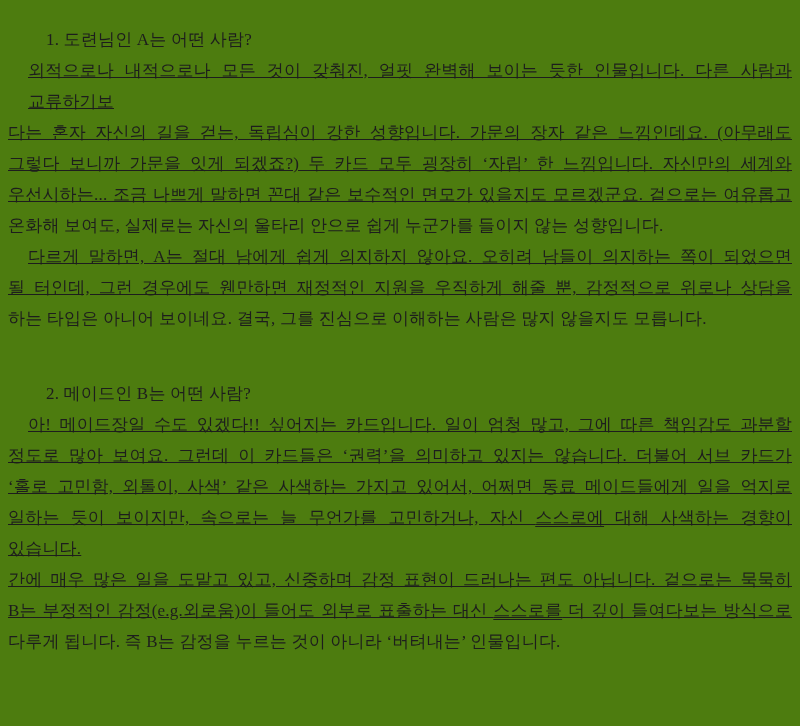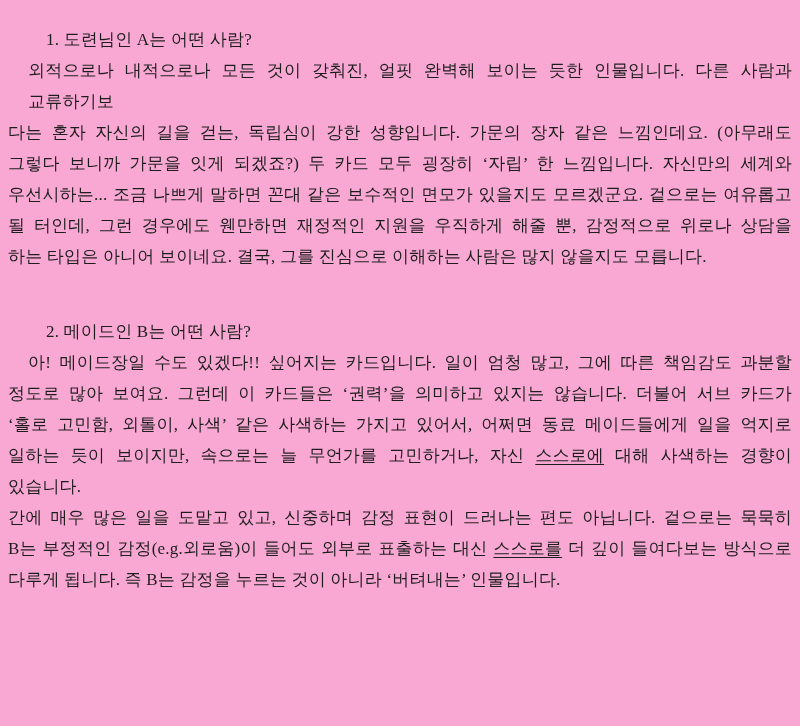--- a/index.html
+++ b/index.html
@@ -4,40 +4,41 @@
 <style>
   html, body {
     margin: 0;
     padding: 0;
     background: #ffffff;
   }
   .page {
     position: relative;
     width: 800px;
     height: 726px;
-    background: #f9a8d4;
+    background: #4d7c0f;
     overflow: hidden;
     box-sizing: border-box;
     padding: 24px 8px 0 8px;
     font-family: "Liberation Serif", "DejaVu Serif", serif;
     font-size: 17px;
     line-height: 31px;
     color: #1d1d1d;
     letter-spacing: 0.2px;
   }
   .section { margin: 0; }
   .section + .section { margin-top: 44px; }
   .line {
     text-align: left;
     white-space: normal;
     word-break: keep-all;
   }
   .line.j {
     text-align: justify;
     text-align-last: justify;
+    text-decoration: underline;
   }
   .line.last {
     text-align: justify;
     text-align-last: left;
   }
   .heading {
     padding-left: 38px;
   }
   .ind1 {
     padding-left: 20px;
@@ -52,21 +53,23 @@
 
 <div class="page">
 
   <div class="section">
     <div class="line heading">1. 도련님인 A는 어떤 사람?</div>
 
     <div class="line j ind1"><span>외적으로나 내적으로나 모든 것이 갖춰진, 얼핏 완벽해 보이는 듯한 인물입니다. 다른 사람과 교류하기보</span><span class="u"></span><span></span></div>
     <div class="line j"><span>다는 혼자 자신의 길을 걷는, 독립심이 강한 성향입니다. 가문의 장자 같은 느낌인데요. (아무래도</span><span class="u"></span><span></span></div>
     <div class="line j"><span>그렇다 보니까 가문을 잇게 되겠죠?) 두 카드 모두 굉장히 ‘자립’ 한 느낌입니다. 자신만의 세계와</span><span class="u"></span><span></span></div>
     <div class="line j"><span>우선시하는... 조금 나쁘게 말하면 꼰대 같은 보수적인 면모가 있을지도 모르겠군요. 겉으로는 여유롭고</span><span class="u"></span><span></span></div>
+    <div class="line last"><span>온화해 보여도, 실제로는 자신의 울타리 안으로 쉽게 누군가를 들이지 않는 성향입니다.</span><span class="u"></span><span></span></div>
 
+    <div class="line j ind1"><span>다르게 말하면, A는 절대 남에게 쉽게 의지하지 않아요. 오히려 남들이 의지하는 쪽이 되었으면</span><span class="u"></span><span></span></div>
     <div class="line j"><span>될 터인데, 그런 경우에도 웬만하면 재정적인 지원을 우직하게 해줄 뿐, 감정적으로 위로나 상담을</span><span class="u"></span><span></span></div>
     <div class="line last"><span>하는 타입은 아니어 보이네요. 결국, 그를 진심으로 이해하는 사람은 많지 않을지도 모릅니다.</span><span class="u"></span><span></span></div>
   </div>
 
   <div class="section">
     <div class="line heading">2. 메이드인 B는 어떤 사람?</div>
 
     <div class="line j ind1"><span>아! 메이드장일 수도 있겠다!! 싶어지는 카드입니다. 일이 엄청 많고, 그에 따른 책임감도 과분할</span><span class="u"></span><span></span></div>
     <div class="line j"><span>정도로 많아 보여요. 그런데 이 카드들은 ‘권력’을 의미하고 있지는 않습니다. 더불어 서브 카드가</span><span class="u"></span><span></span></div>
     <div class="line j"><span>‘홀로 고민함, 외톨이, 사색’ 같은 사색하는 가지고 있어서, 어쩌면 동료 메이드들에게 일을 억지로</span><span class="u"></span><span></span></div>

